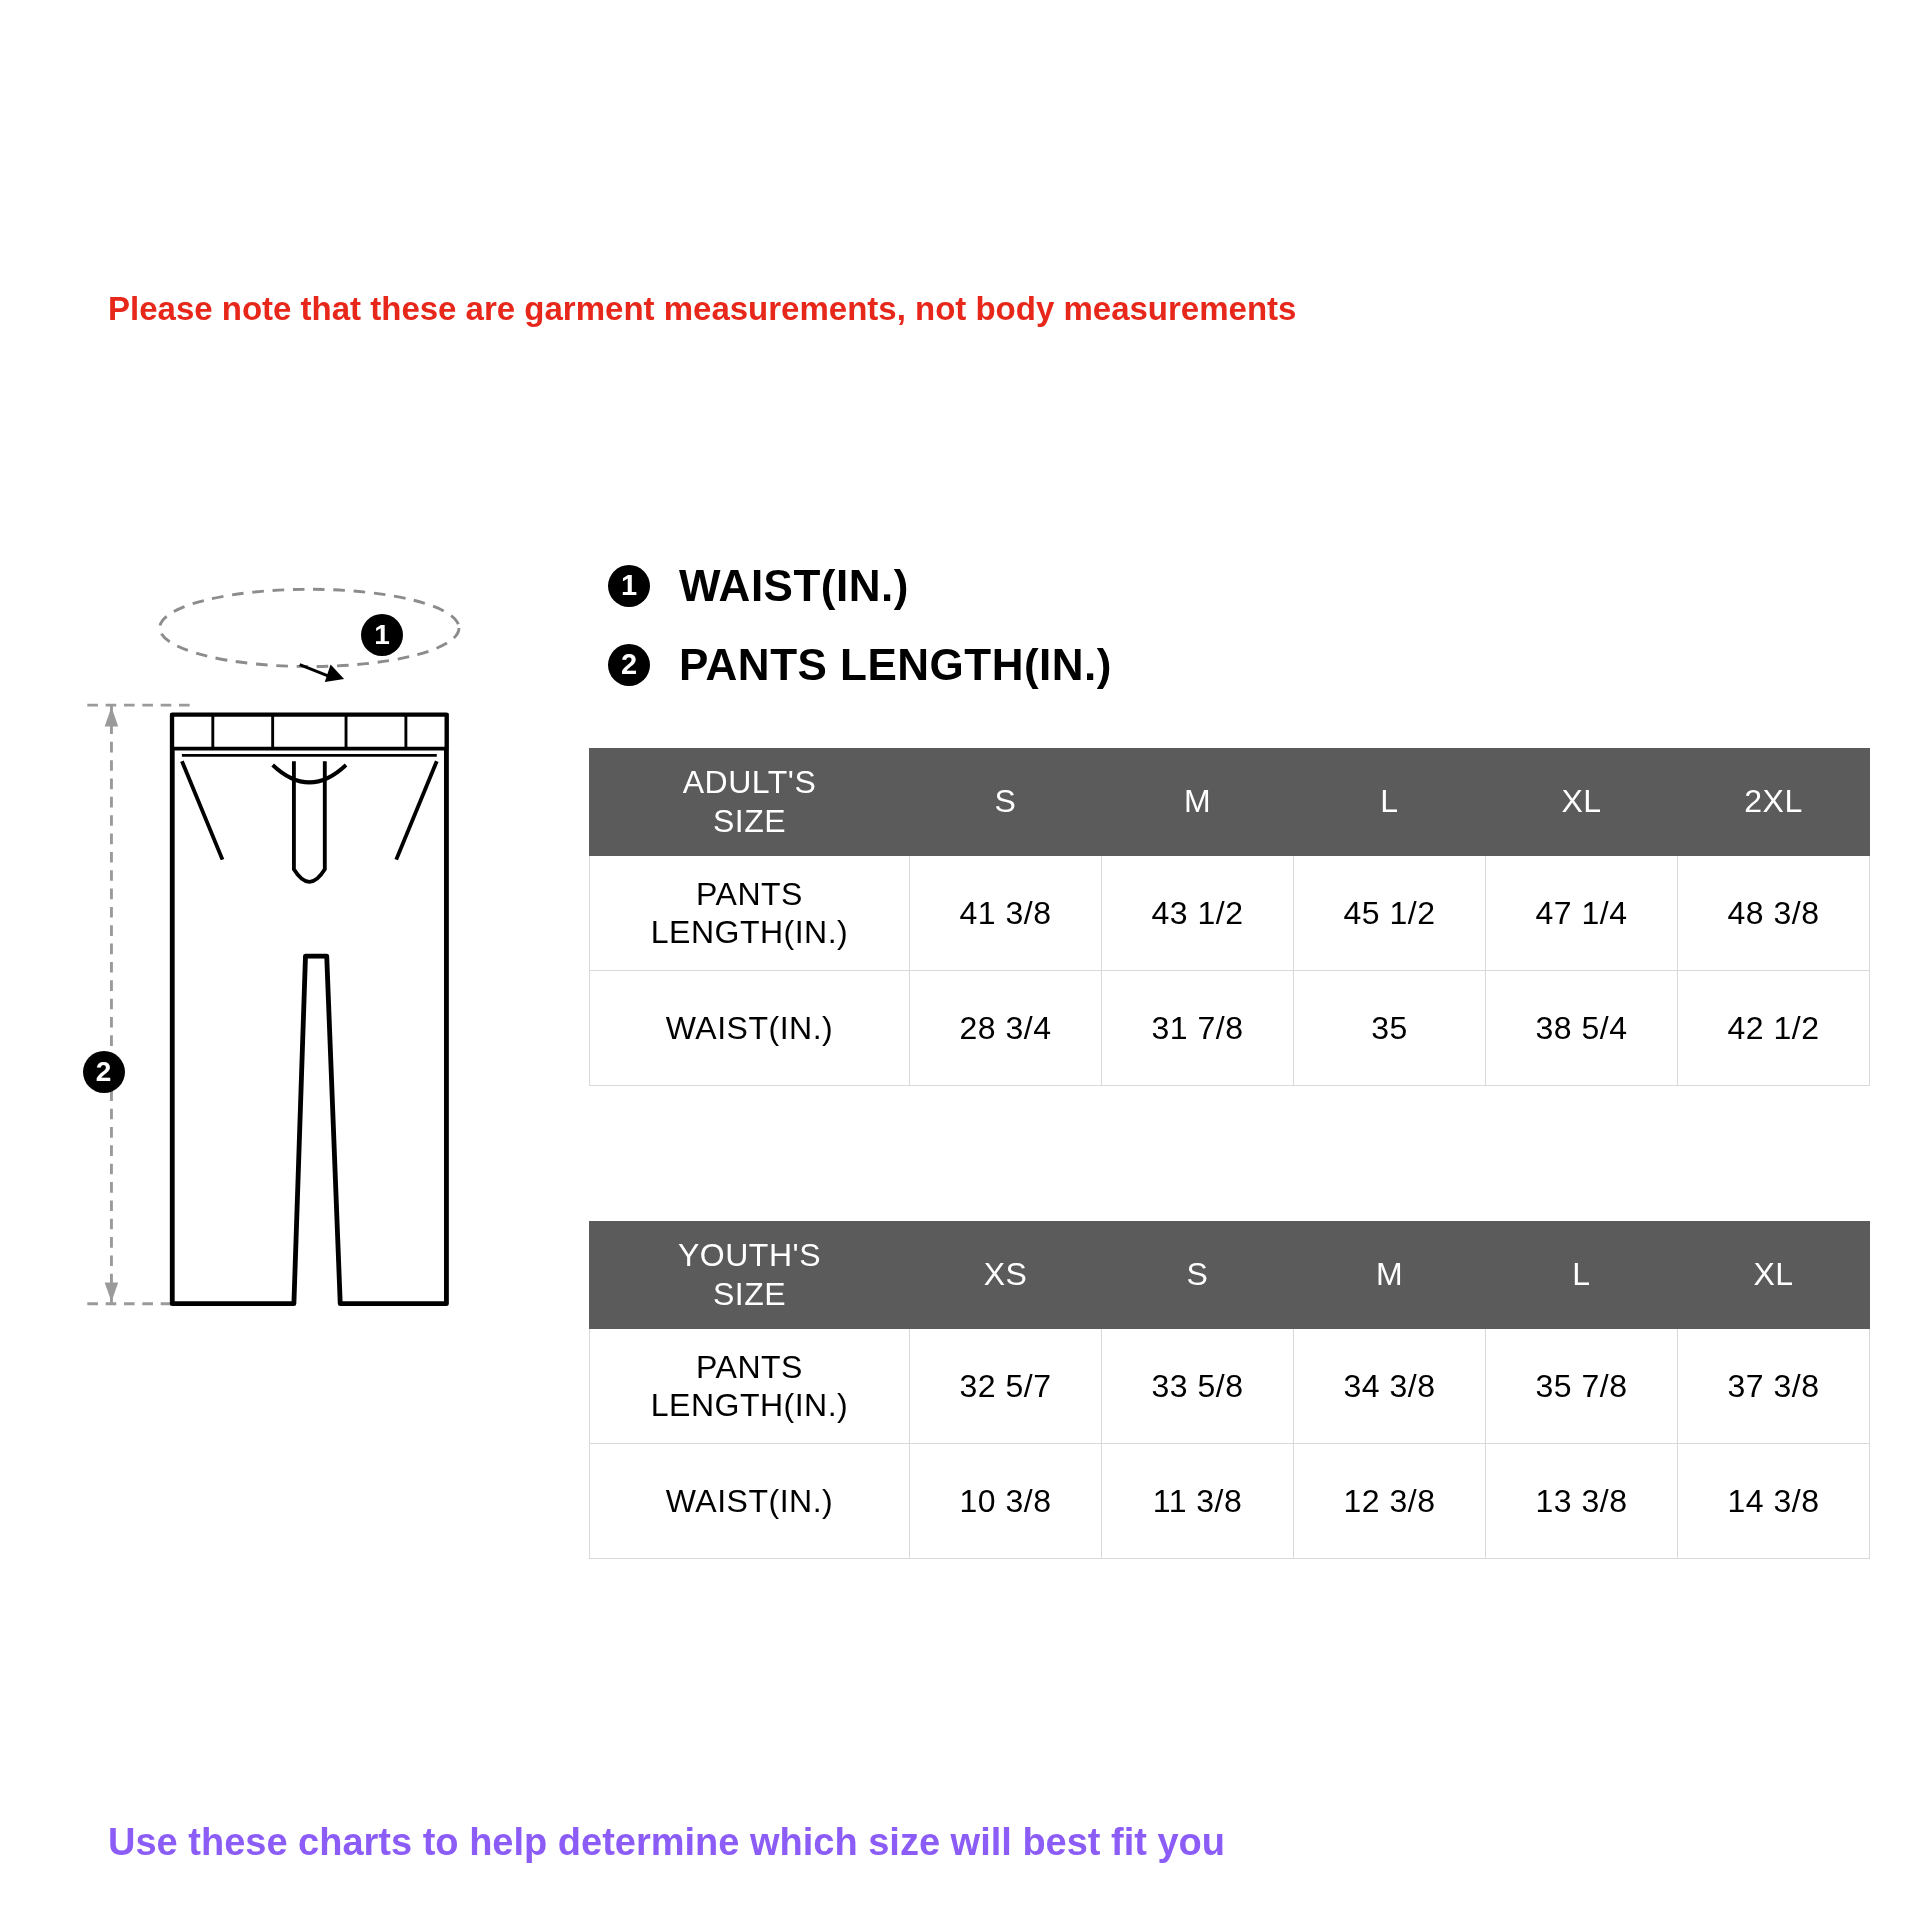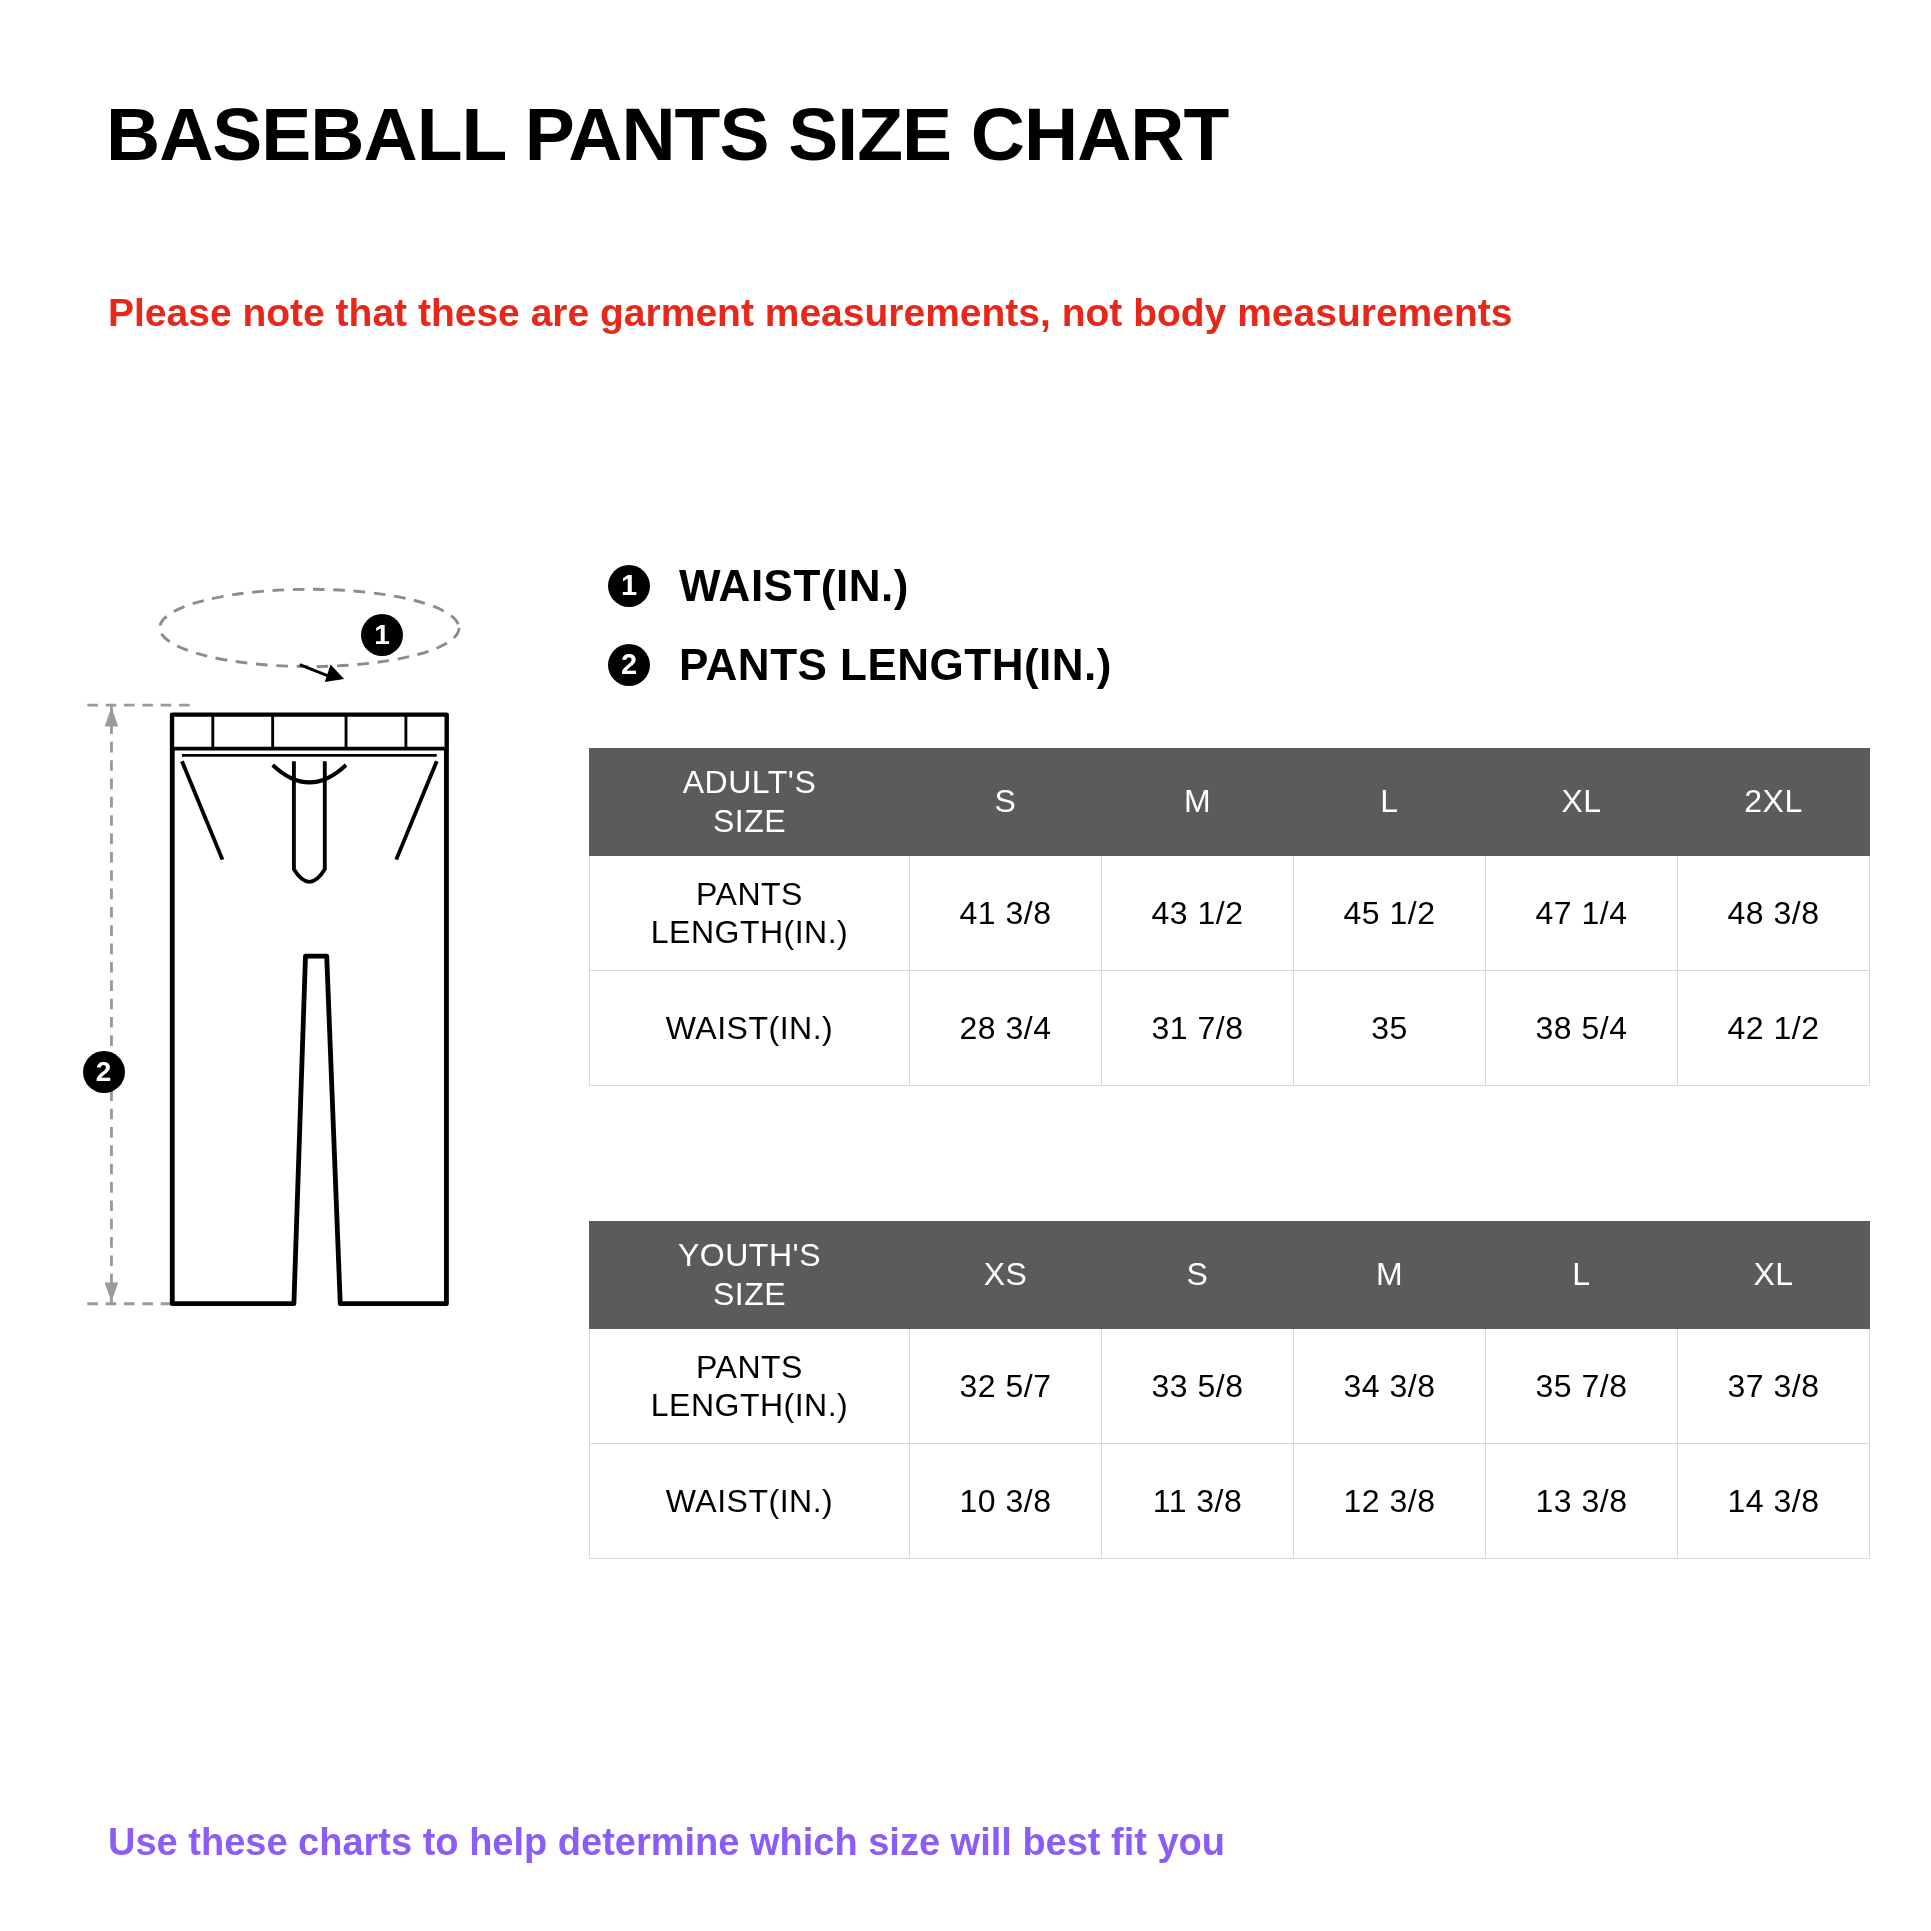--- a/index.html
+++ b/index.html
@@ -34,21 +34,21 @@
     line-height: 1.05;
     color: #000;
     white-space: nowrap;
   }
 
   .note {
     position: absolute;
     left: 108px;
     top: 288px;
     width: 1545px;
-    font-size: 39px;
+    font-size: 33px;
     font-weight: bold;
     line-height: 1.28;
     color: #e8271b;
   }
 
   .footer-note {
     position: absolute;
     left: 108px;
     top: 1820px;
     width: 1738px;
@@ -150,21 +150,20 @@
   #adult-table { left: 589px; top: 748px; width: 1274px; }
   #youth-table { left: 589px; top: 1221px; width: 1274px; }
 
   .cell-line { display: block; }
 </style>
 </head>
 <body>
 
 <div class="page">
 
-  <div class="title">BASEBALL PANTS SIZE CHART</div>
 
   <div class="note">Please note that these are garment measurements, not body measurements</div>
 
   <div class="illus">
     <svg width="502" height="811" viewBox="0 0 520 840">
 
       <ellipse cx="250" cy="90" rx="155" ry="40" fill="none" stroke="#8c8c8c" stroke-width="3" stroke-dasharray="12,9"></ellipse>
 
       <path d="M240 128 L270 140" fill="none" stroke="#000" stroke-width="3"></path>
       <polygon points="272,128 286,143 266,146" fill="#000"></polygon>

